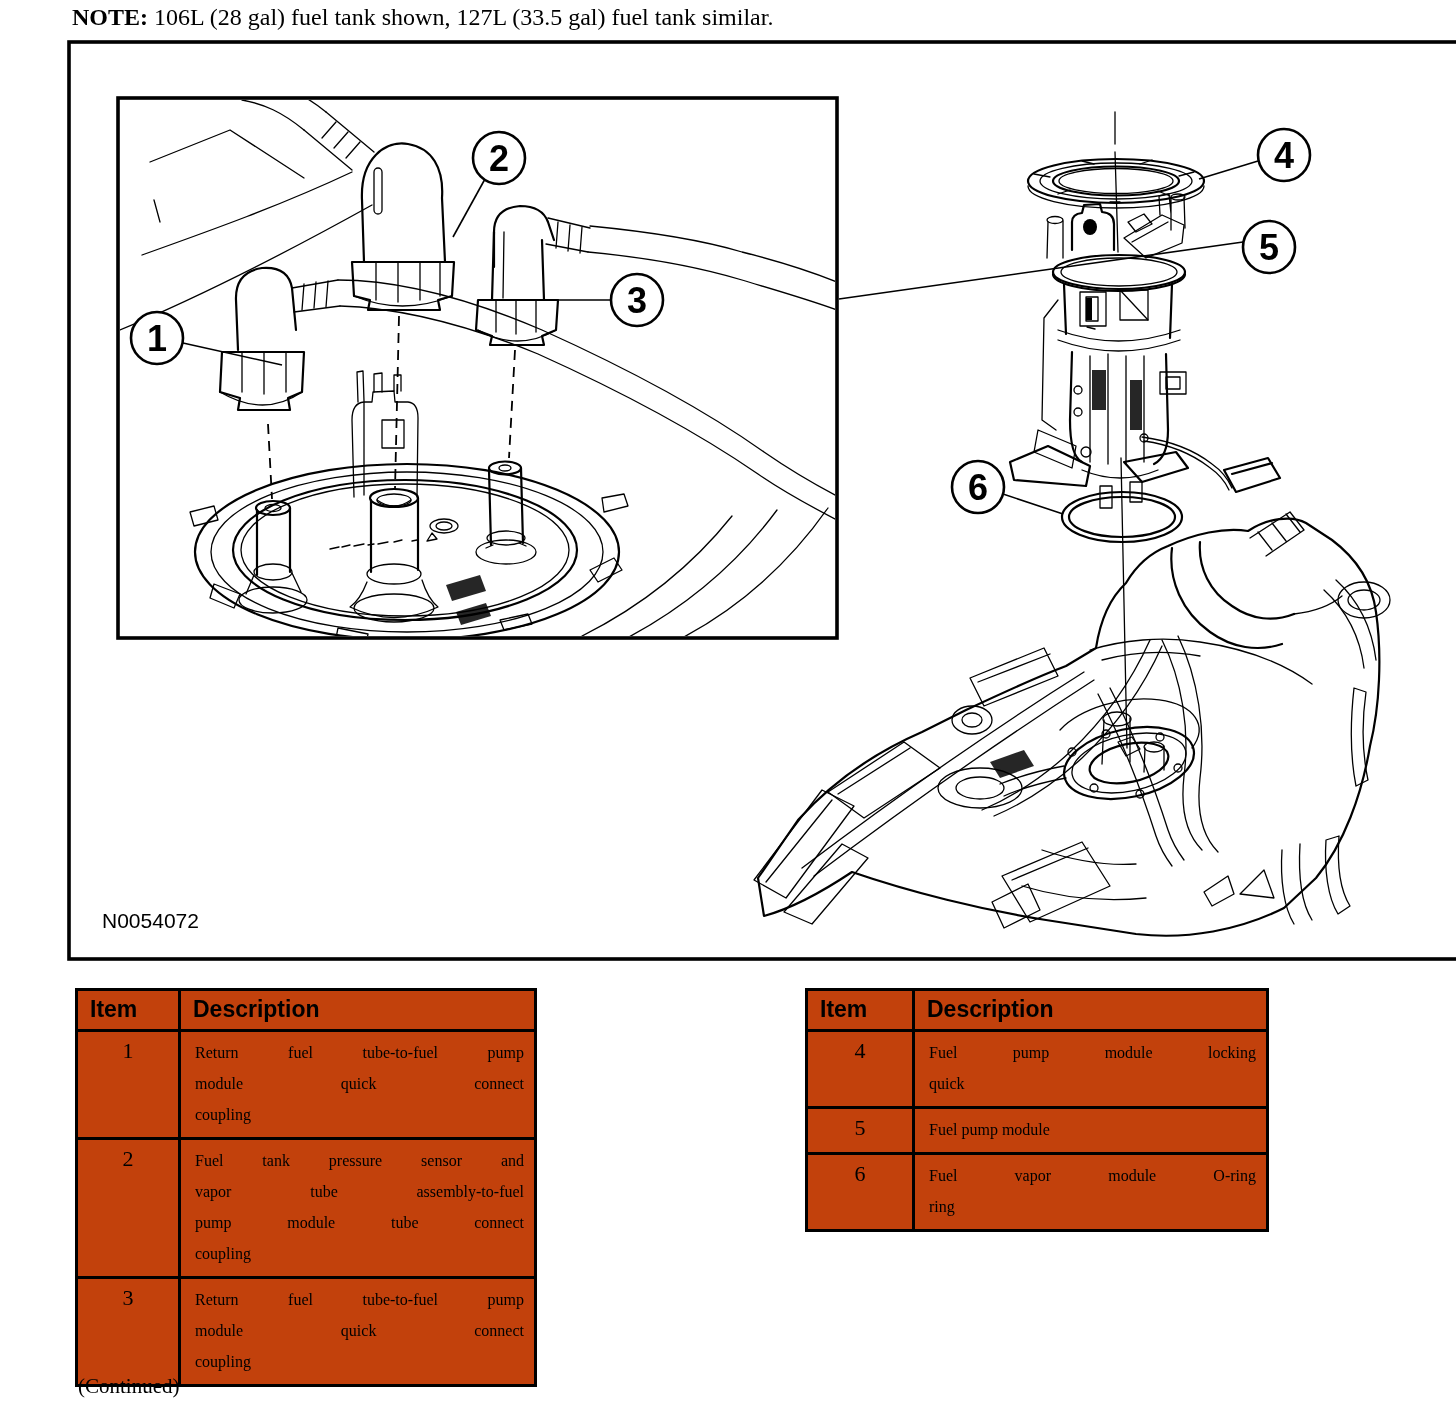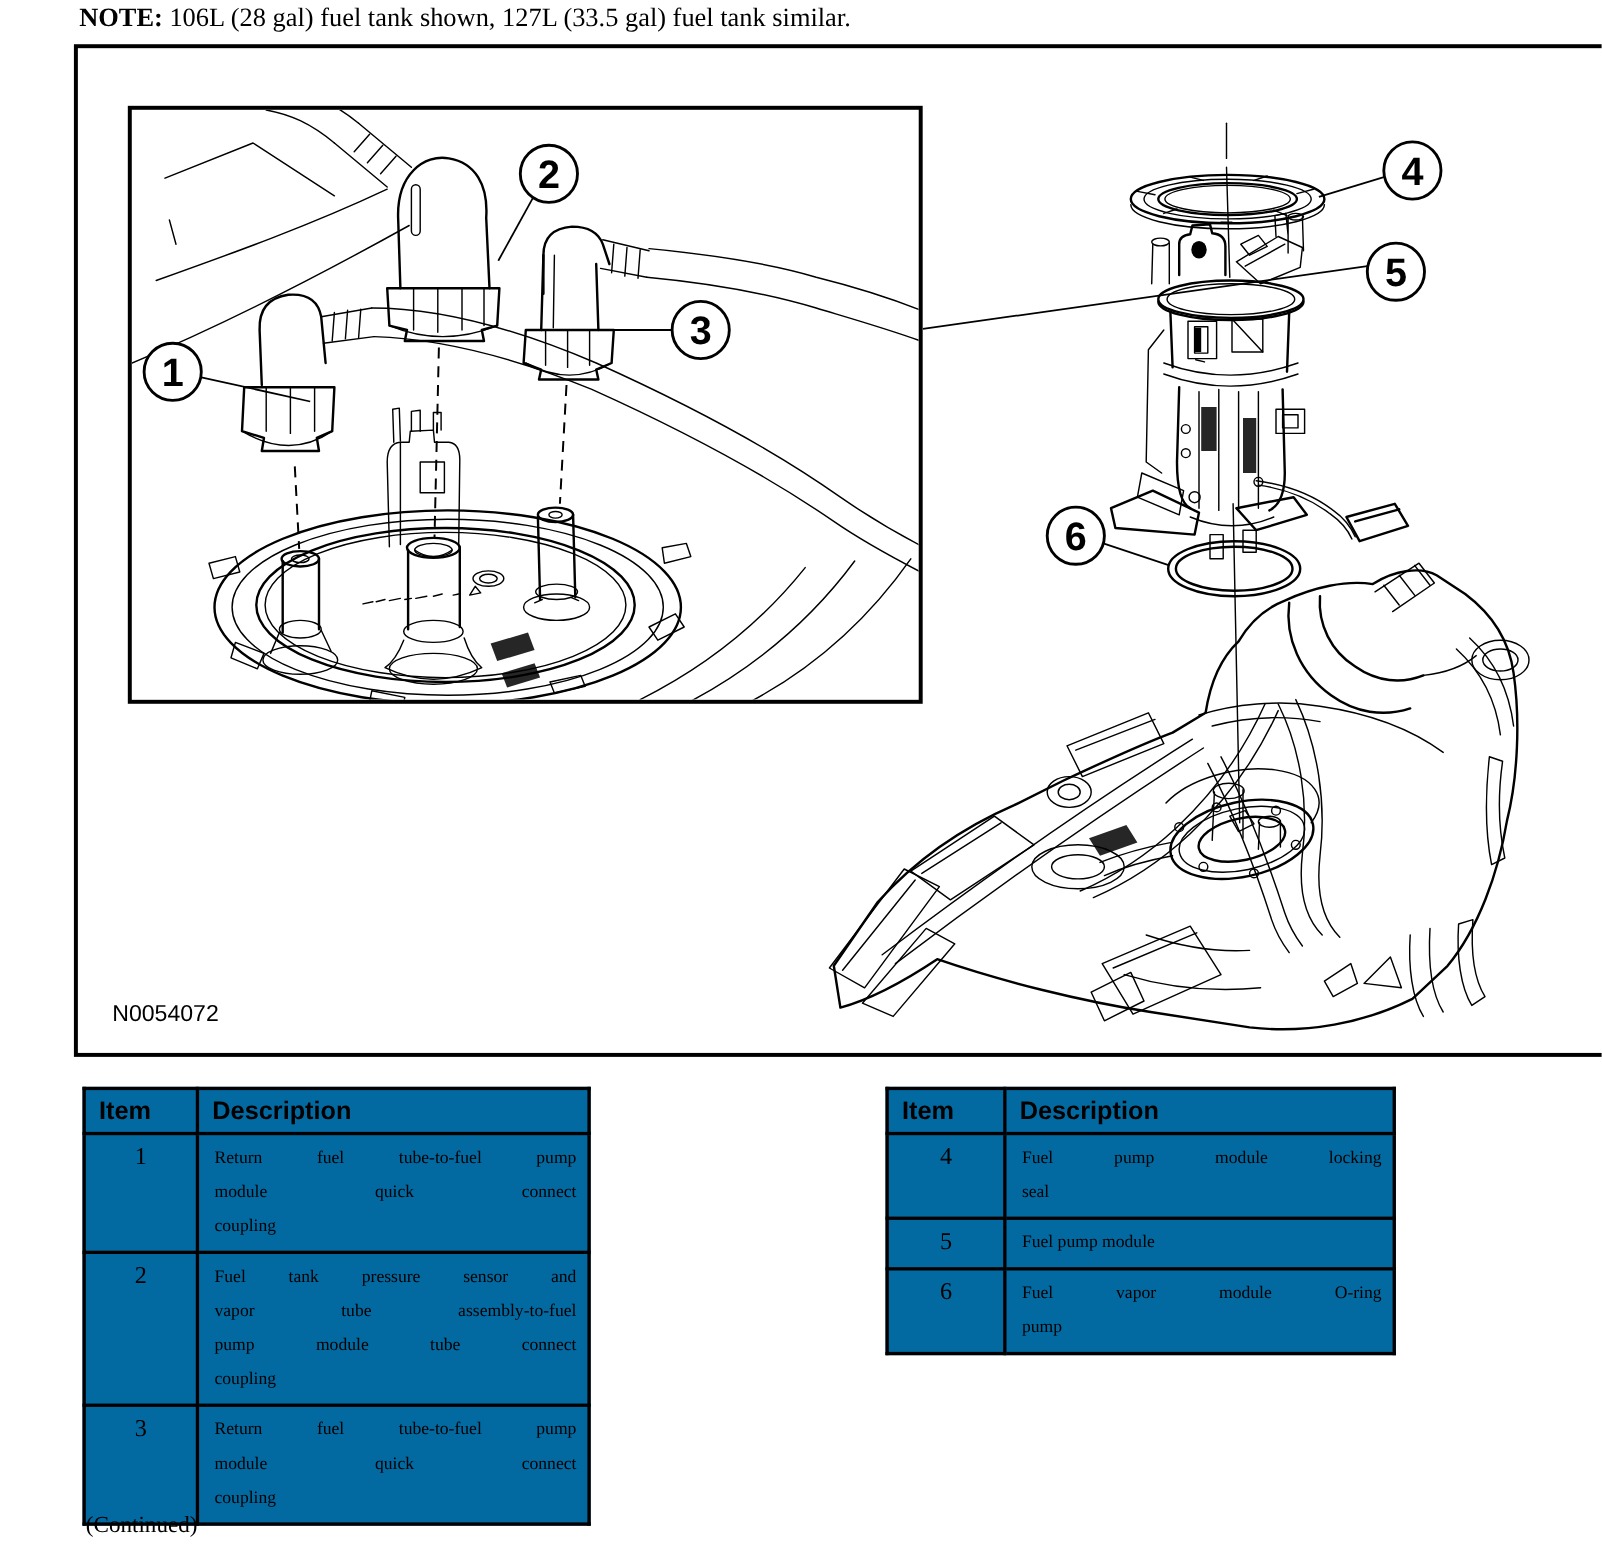--- a/index.html
+++ b/index.html
@@ -14,21 +14,21 @@
   .tn{fill:none;stroke:#000;stroke-width:1.3;stroke-linecap:round;stroke-linejoin:round;}
   .bx{fill:#fff;stroke:#000;stroke-width:3.6;}
   .dash{fill:none;stroke:#000;stroke-width:1.8;stroke-dasharray:10 7;}
   .cl{fill:none;stroke:#000;stroke-width:1.6;}
   .callout-circle{fill:#fff;stroke:#000;stroke-width:2.6;}
   .callout-num{font-family:"Liberation Sans",sans-serif;font-size:36px;font-weight:bold;
                text-anchor:middle;fill:#000;}
   .figid{font-family:"Liberation Sans",sans-serif;font-size:21px;fill:#000;}
   .dk{fill:#000;stroke:none;}
   
-  .dtable{position:absolute;border-collapse:collapse;background:#0369a1;}
+  .dtable{position:absolute;border-collapse:collapse;background:#c2410c;}
   .dtable td,.dtable th{border:3px solid #000;vertical-align:top;}
   .dtable th{font-family:"Liberation Sans",sans-serif;font-size:23px;font-weight:bold;
              text-align:left;padding:5px 8px 6px 12px;}
   .dtable td.item{font-size:22px;text-align:center;padding:6px 4px;}
   .dtable td.desc{font-size:16px;padding:5px 10px 7px 14px;line-height:31px;}
   .jl{text-align:justify;text-align-last:justify;}
   .ll{text-align:left;}
   .continued{position:absolute;left:36px;top:1374px;font-size:21px;}
 </style>
 </head>
@@ -370,33 +370,33 @@
   <table class="dtable" style="left:763px;top:988px;width:464px;">
     <tbody>
         <tr>
       <th style="width:84px;">Item</th>
       <th>Description</th>
     </tr>
     <tr>
       <td class="item">4</td>
       <td class="desc">
         <div class="jl">Fuel pump module locking</div>
-        <div class="ll">seal</div>
+        <div class="ll">quick</div>
       </td>
     </tr>
     <tr>
       <td class="item">5</td>
       <td class="desc">
         <div class="ll">Fuel pump module</div>
       </td>
     </tr>
     <tr>
       <td class="item">6</td>
       <td class="desc">
         <div class="jl">Fuel vapor module O-ring</div>
-        <div class="ll">pump</div>
+        <div class="ll">ring</div>
       </td>
     </tr>
   </tbody>
     </table>
 
   <div class="continued">(Continued)</div>
 </div>
 
 </body></html>

